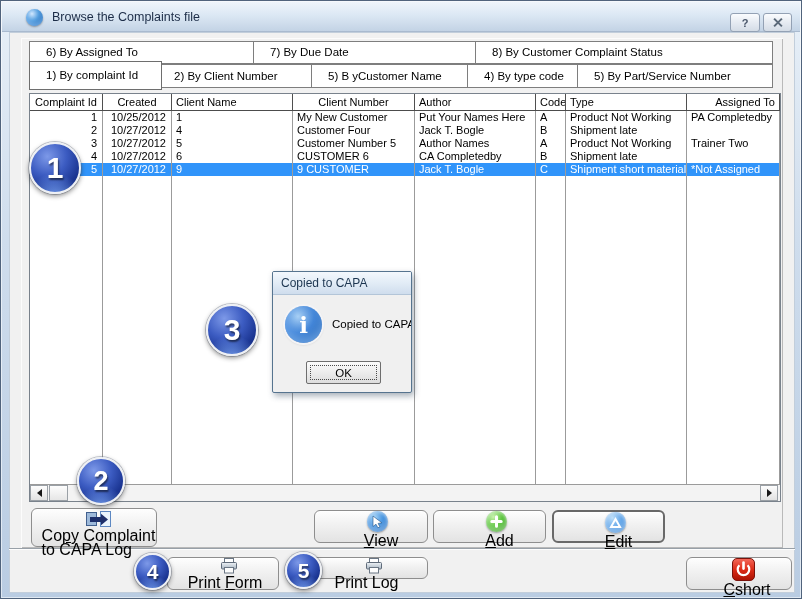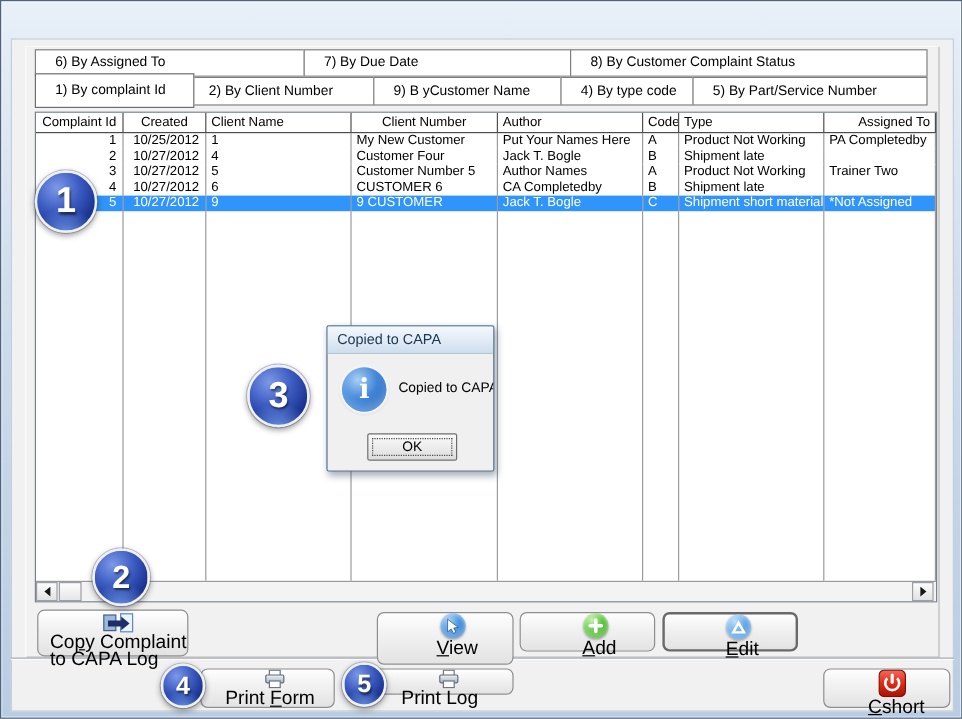--- a/index.html
+++ b/index.html
@@ -77,21 +77,21 @@
   .sright { margin-right:2px; }
   .tri-l { width:0; height:0; border:4px solid transparent; border-right:5px solid #161616; margin-left:-4px; }
   .tri-r { width:0; height:0; border:4px solid transparent; border-left:5px solid #161616; margin-right:-4px; }
 
   
   .btn { position:absolute; background:linear-gradient(180deg,#fefefe,#f2f2f2 40%,#e3e3e3);
     border:1px solid #8e8e8e; border-radius:6px; box-shadow:inset 0 1px 0 #fff;
     display:flex; align-items:center; font-size:16px; cursor:default; z-index:2;flex-direction:column; }
   .mn { text-decoration:underline; }
   #btn-copy   { left:30px;  top:507px; width:126px; height:39px; }
-  #btn-view   { left:313px; top:509px; width:114px; height:44px; }
+  #btn-view   { left:313px; top:509px; width:114px; height:33px; }
   #btn-add    { left:432px; top:509px; width:113px; height:33px; }
   #btn-edit   { left:551px; top:509px; width:113px; height:33px; border:2px solid #696969; }
   #btn-delete { left:668px; top:509px; width:114px; height:33px; }
   #btn-printform { left:166px; top:556px; width:112px; height:33px; }
   #btn-printlog  { left:290px; top:556px; width:137px; height:22px; }
   #btn-close     { left:685px; top:556px; width:106px; height:33px; }
   .btn .lbl { margin-left:20px; white-space:nowrap; }
   .copytext { margin-left:9px; line-height:14px; text-align:left; }
 
   .sph { width:21px; height:21px; border-radius:50%; margin-left:13px; flex:0 0 auto;
@@ -151,30 +151,40 @@
     </linearGradient>
     <linearGradient id="prn" x1="0" y1="0" x2="0" y2="1">
       <stop offset="0" stop-color="#eef2f6"></stop>
         <stop offset="1" stop-color="#a9b6c2"></stop>
     </linearGradient>
   </defs>
 </svg>
 
 <div class="window">
 
+  <div class="titlebar">
+    <div class="winicon"></div>
+    <div class="wintitle">Browse the Complaints file</div>
+    <div class="capbtn" id="btn-help">
+      <span>?</span>
+    </div>
+    <div class="capbtn" id="btn-winclose">
+      <span class="x-icon"></span>
+    </div>
+  </div>
 
   <div class="client"></div>
   <div class="panel"></div>
 
   <div class="tab tr1" id="tab6">6) By Assigned To</div>
   <div class="tab tr1" id="tab7">7) By Due Date</div>
   <div class="tab tr1" id="tab8">8) By Customer Complaint Status</div>
 
   <div class="tab tr2" id="tab2">2) By Client Number</div>
-  <div class="tab tr2" id="tab3">9) B yCustomer Name</div>
+  <div class="tab tr2" id="tab3">5) B yCustomer Name</div>
   <div class="tab tr2" id="tab4">4) By type code</div>
   <div class="tab tr2" id="tab5">5) By Part/Service Number</div>
   <div class="tab" id="tab1">1) By complaint Id</div>
 
   <div class="grid">
     <div class="grow ghead">
       <div class="gc ha-c">Complaint Id</div>
       <div class="gc ha-c">Created</div>
       <div class="gc ha-l">Client Name</div>
       <div class="gc ha-c">Client Number</div>

